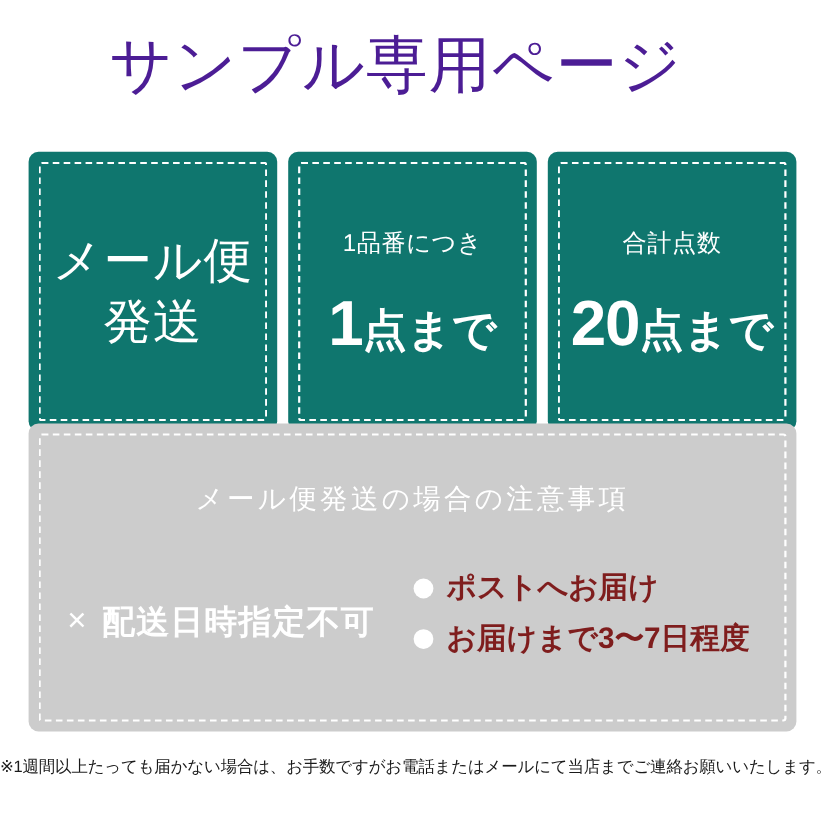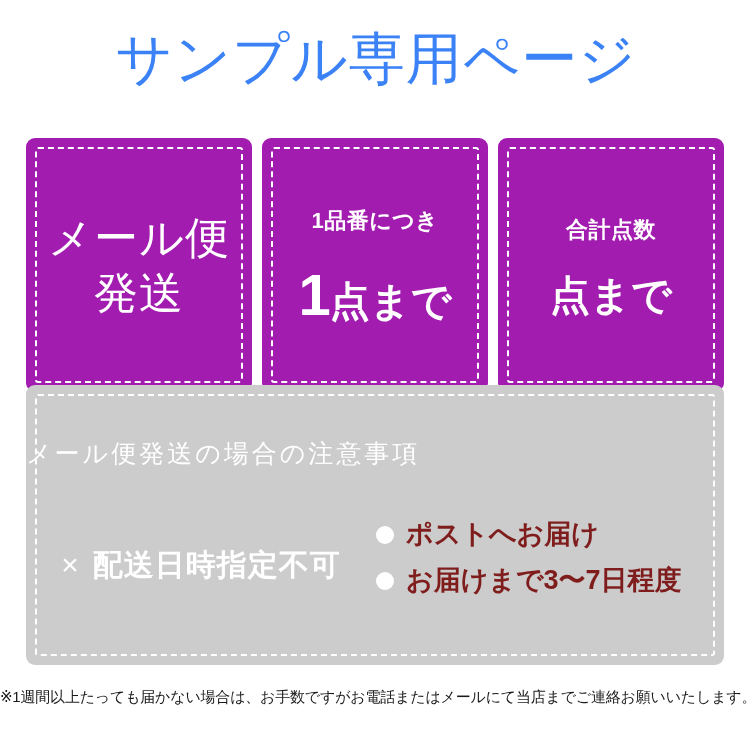--- a/index.html
+++ b/index.html
@@ -12,47 +12,47 @@
     height: 750px;
     font-family: "Liberation Sans", "DejaVu Sans", sans-serif;
     color: #3d3a33;
     overflow: hidden;
     position: relative;
   }
 
   
   .page-title {
     position: absolute;
-    left: 16px;
+    left: 0;
     top: 28px;
     width: 720px;
     text-align: center;
     font-size: 56px;
     font-weight: 300;
     letter-spacing: 1px;
-    color: #3b82f6;
+    color: #4c1d95;
     line-height: 1.1;
     white-space: nowrap;
   }
 
   
   .feature-row {
     position: absolute;
     left: 26px;
     top: 138px;
     width: 698px;
     height: 230px;
     display: flex;
     justify-content: space-between;
   }
   .feature-box {
     position: relative;
     width: 226px;
     height: 254px;
-    background: #a21caf;
+    background: #0f766e;
     border-radius: 9px;
     box-sizing: border-box;
   }
   .feature-box .dash {
     position: absolute;
     left: 9px;
     top: 9px;
     right: 9px;
     bottom: 9px;
     border: 2px dashed #ffffff;
@@ -78,21 +78,21 @@
     font-size: 44px;
     font-weight: 400;
     line-height: 1.25;
     letter-spacing: 1px;
     white-space: nowrap;
   }
 
   
   .feature-caption {
     font-size: 22px;
-    font-weight: 700;
+    font-weight: 400;
     letter-spacing: 0.5px;
     margin-bottom: 30px;
     white-space: nowrap;
   }
   .feature-value {
     display: flex;
     align-items: baseline;
     justify-content: center;
     white-space: nowrap;
   }
@@ -128,21 +128,21 @@
     bottom: 9px;
     border: 2px dashed #ffffff;
     border-radius: 3px;
     pointer-events: none;
   }
   .notice-heading {
     position: absolute;
     left: 0;
     top: 52px;
     width: 698px;
-    text-align: left;
+    text-align: center;
     font-size: 25px;
     font-weight: 400;
     letter-spacing: 3px;
     color: #ffffff;
     white-space: nowrap;
   }
   .notice-body {
     position: absolute;
     left: 0;
     top: 110px;
@@ -236,20 +236,21 @@
         <span class="unit">点まで</span>
       </div>
     </div>
   </div>
 
   <div class="feature-box">
     <div class="dash"></div>
     <div class="feature-inner">
       <div class="feature-caption">合計点数</div>
       <div class="feature-value">
+        <span class="num">20</span>
         <span class="unit">点まで</span>
       </div>
     </div>
   </div>
 
 </div>
 
 <div class="notice-panel">
   <div class="dash"></div>
 

